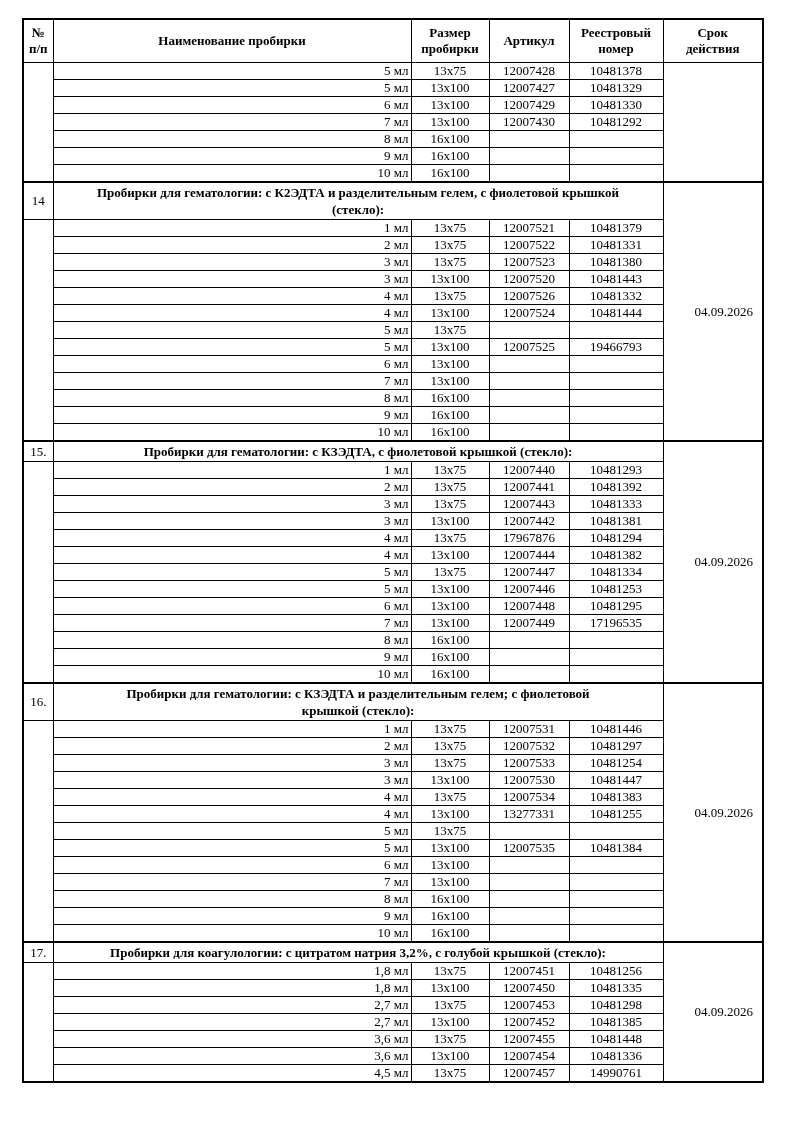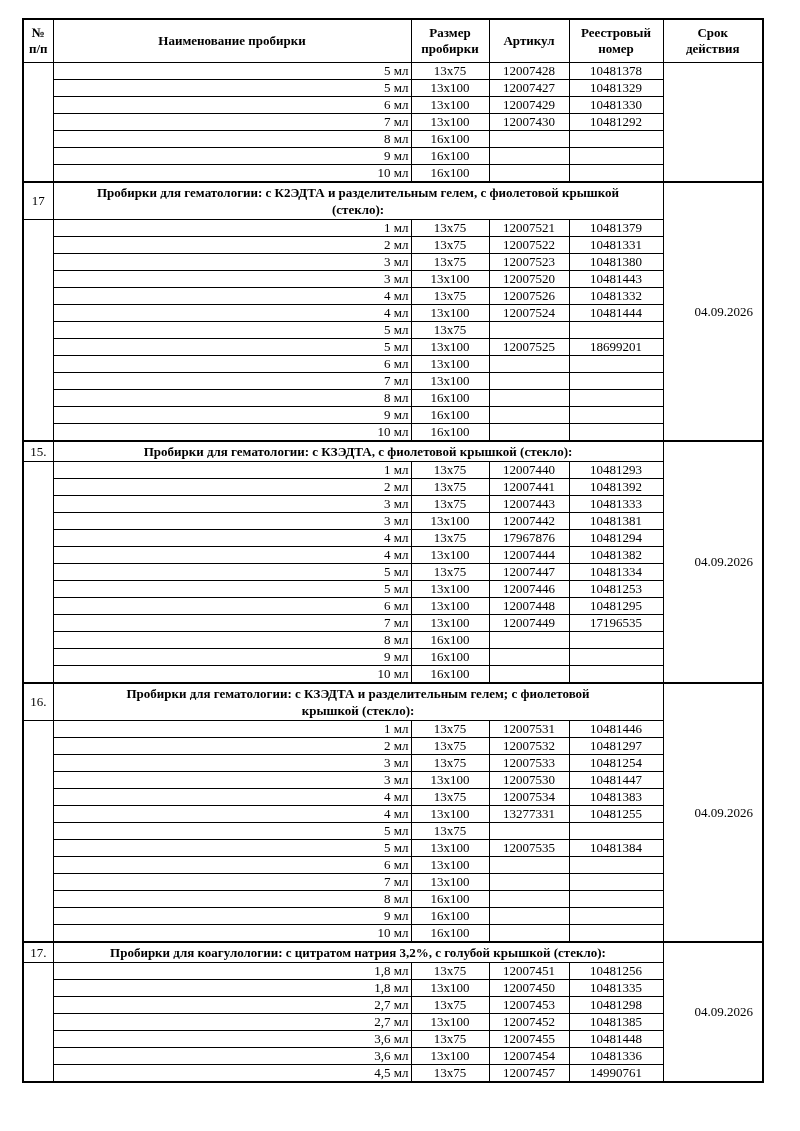--- a/index.html
+++ b/index.html
@@ -139,21 +139,21 @@
           <td class="c-art"></td>
           <td class="c-reg"></td>
         </tr>
         <tr>
           <td class="c-name">10 мл</td>
           <td class="c-size">16x100</td>
           <td class="c-art"></td>
           <td class="c-reg"></td>
         </tr>
         <tr class="section-row">
-          <td class="c-num section-num">17</td>
+          <td class="c-num section-num">14</td>
           <td class="section-title" colspan="4">Пробирки для гематологии: с К2ЭДТА и разделительным гелем, с фиолетовой крышкой
 (стекло):</td>
           <td class="c-validity" rowspan="14">04.09.2026</td>
         </tr>
         <tr>
           <td class="c-num" rowspan="13"></td>
           <td class="c-name">1 мл</td>
           <td class="c-size">13x75</td>
           <td class="c-art">12007521</td>
           <td class="c-reg">10481379</td>
@@ -191,21 +191,21 @@
         <tr>
           <td class="c-name">5 мл</td>
           <td class="c-size">13x75</td>
           <td class="c-art"></td>
           <td class="c-reg"></td>
         </tr>
         <tr>
           <td class="c-name">5 мл</td>
           <td class="c-size">13x100</td>
           <td class="c-art">12007525</td>
-          <td class="c-reg">18699201</td>
+          <td class="c-reg">19466793</td>
         </tr>
         <tr>
           <td class="c-name">6 мл</td>
           <td class="c-size">13x100</td>
           <td class="c-art"></td>
           <td class="c-reg"></td>
         </tr>
         <tr>
           <td class="c-name">7 мл</td>
           <td class="c-size">13x100</td>

